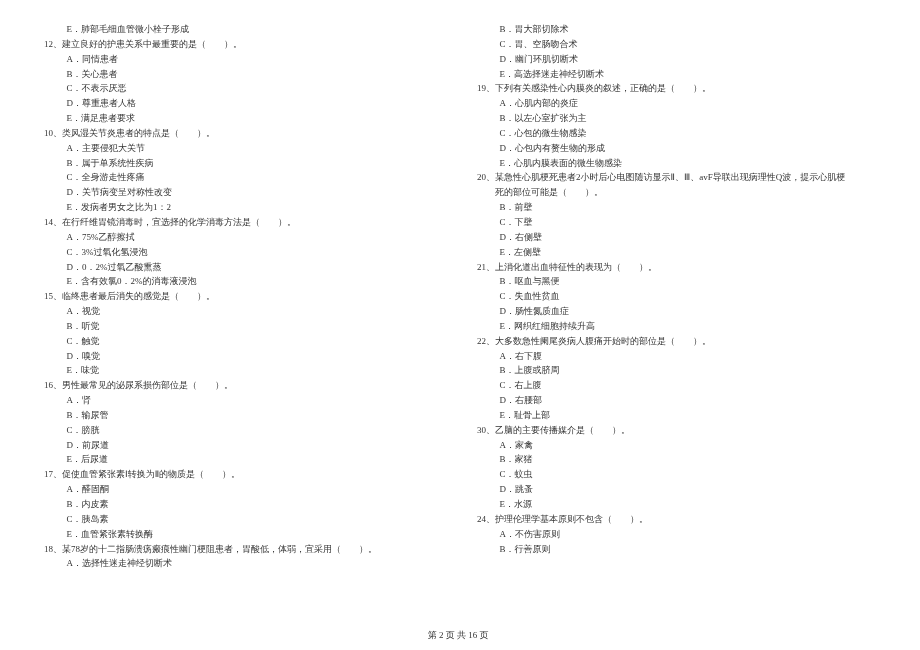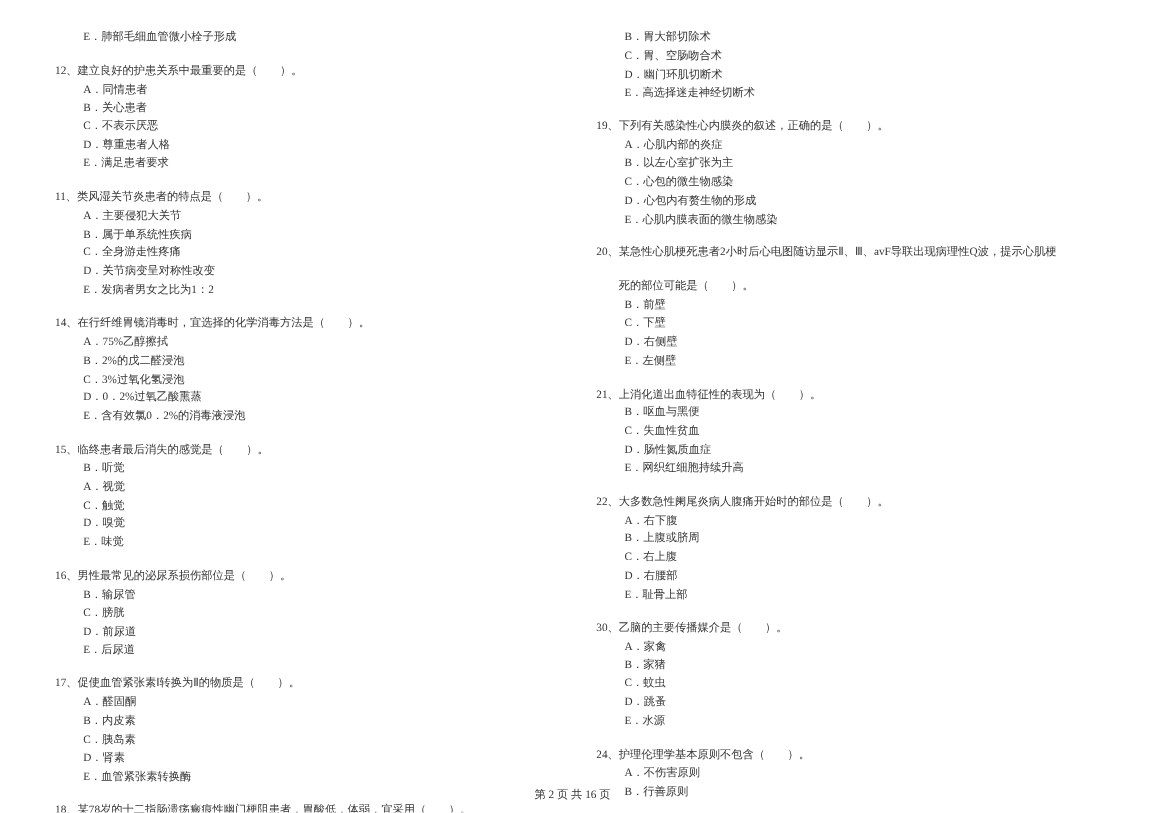--- a/index.html
+++ b/index.html
@@ -15,21 +15,21 @@
     }
     .columns {
       display: flex;
       gap: 34px;
       height: 580px;
     }
     .col {
       flex: 1;
       line-height: 1.65;
     }
-    .q-line { white-space: nowrap; overflow: hidden; margin-top: 12px; }
+    .q-line { white-space: nowrap; overflow: hidden; }
     .opt-line { padding-left: 2.5em; white-space: nowrap; overflow: hidden; }
     .footer {
       position: absolute;
       bottom: 8px;
       left: 0; right: 4px;
       text-align: center;
       font-size: 9px;
       color: #333;
     }
   </style>
@@ -38,50 +38,50 @@
 
 <div class="columns">
   <div class="col" id="col-left">
       <div class="opt-line"><span>E．</span><span>肺部毛细血管微小栓子形成</span></div>
       <div class="q-line"><span>12、</span><span>建立良好的护患关系中最重要的是（　　）。</span></div>
       <div class="opt-line"><span>A．</span><span>同情患者</span></div>
       <div class="opt-line"><span>B．</span><span>关心患者</span></div>
       <div class="opt-line"><span>C．</span><span>不表示厌恶</span></div>
       <div class="opt-line"><span>D．</span><span>尊重患者人格</span></div>
       <div class="opt-line"><span>E．</span><span>满足患者要求</span></div>
-      <div class="q-line"><span>11、</span><span>类风湿关节炎患者的特点是（　　）。</span></div>
+      <div class="q-line"><span>10、</span><span>类风湿关节炎患者的特点是（　　）。</span></div>
       <div class="opt-line"><span>A．</span><span>主要侵犯大关节</span></div>
       <div class="opt-line"><span>B．</span><span>属于单系统性疾病</span></div>
       <div class="opt-line"><span>C．</span><span>全身游走性疼痛</span></div>
       <div class="opt-line"><span>D．</span><span>关节病变呈对称性改变</span></div>
       <div class="opt-line"><span>E．</span><span>发病者男女之比为1：2</span></div>
       <div class="q-line"><span>14、</span><span>在行纤维胃镜消毒时，宜选择的化学消毒方法是（　　）。</span></div>
       <div class="opt-line"><span>A．</span><span>75%乙醇擦拭</span></div>
-      <div class="opt-line"><span>B．</span><span>2%的戊二醛浸泡</span></div>
       <div class="opt-line"><span>C．</span><span>3%过氧化氢浸泡</span></div>
       <div class="opt-line"><span>D．</span><span>0．2%过氧乙酸熏蒸</span></div>
       <div class="opt-line"><span>E．</span><span>含有效氯0．2%的消毒液浸泡</span></div>
       <div class="q-line"><span>15、</span><span>临终患者最后消失的感觉是（　　）。</span></div>
+      <div class="opt-line"><span>A．</span><span>视觉</span></div>
       <div class="opt-line"><span>B．</span><span>听觉</span></div>
-      <div class="opt-line"><span>A．</span><span>视觉</span></div>
       <div class="opt-line"><span>C．</span><span>触觉</span></div>
       <div class="opt-line"><span>D．</span><span>嗅觉</span></div>
       <div class="opt-line"><span>E．</span><span>味觉</span></div>
       <div class="q-line"><span>16、</span><span>男性最常见的泌尿系损伤部位是（　　）。</span></div>
+      <div class="opt-line"><span>A．</span><span>肾</span></div>
       <div class="opt-line"><span>B．</span><span>输尿管</span></div>
       <div class="opt-line"><span>C．</span><span>膀胱</span></div>
       <div class="opt-line"><span>D．</span><span>前尿道</span></div>
       <div class="opt-line"><span>E．</span><span>后尿道</span></div>
       <div class="q-line"><span>17、</span><span>促使血管紧张素Ⅰ转换为Ⅱ的物质是（　　）。</span></div>
       <div class="opt-line"><span>A．</span><span>醛固酮</span></div>
       <div class="opt-line"><span>B．</span><span>内皮素</span></div>
       <div class="opt-line"><span>C．</span><span>胰岛素</span></div>
-      <div class="opt-line"><span>D．</span><span>肾素</span></div>
       <div class="opt-line"><span>E．</span><span>血管紧张素转换酶</span></div>
       <div class="q-line"><span>18、</span><span>某78岁的十二指肠溃疡瘢痕性幽门梗阻患者，胃酸低，体弱，宜采用（　　）。</span></div>
+      <div class="opt-line"><span>A．</span><span>选择性迷走神经切断术</span></div>
     </div>
   <div class="col" id="col-right">
       <div class="opt-line"><span>B．</span><span>胃大部切除术</span></div>
       <div class="opt-line"><span>C．</span><span>胃、空肠吻合术</span></div>
       <div class="opt-line"><span>D．</span><span>幽门环肌切断术</span></div>
       <div class="opt-line"><span>E．</span><span>高选择迷走神经切断术</span></div>
       <div class="q-line"><span>19、</span><span>下列有关感染性心内膜炎的叙述，正确的是（　　）。</span></div>
       <div class="opt-line"><span>A．</span><span>心肌内部的炎症</span></div>
       <div class="opt-line"><span>B．</span><span>以左心室扩张为主</span></div>
       <div class="opt-line"><span>C．</span><span>心包的微生物感染</span></div>

